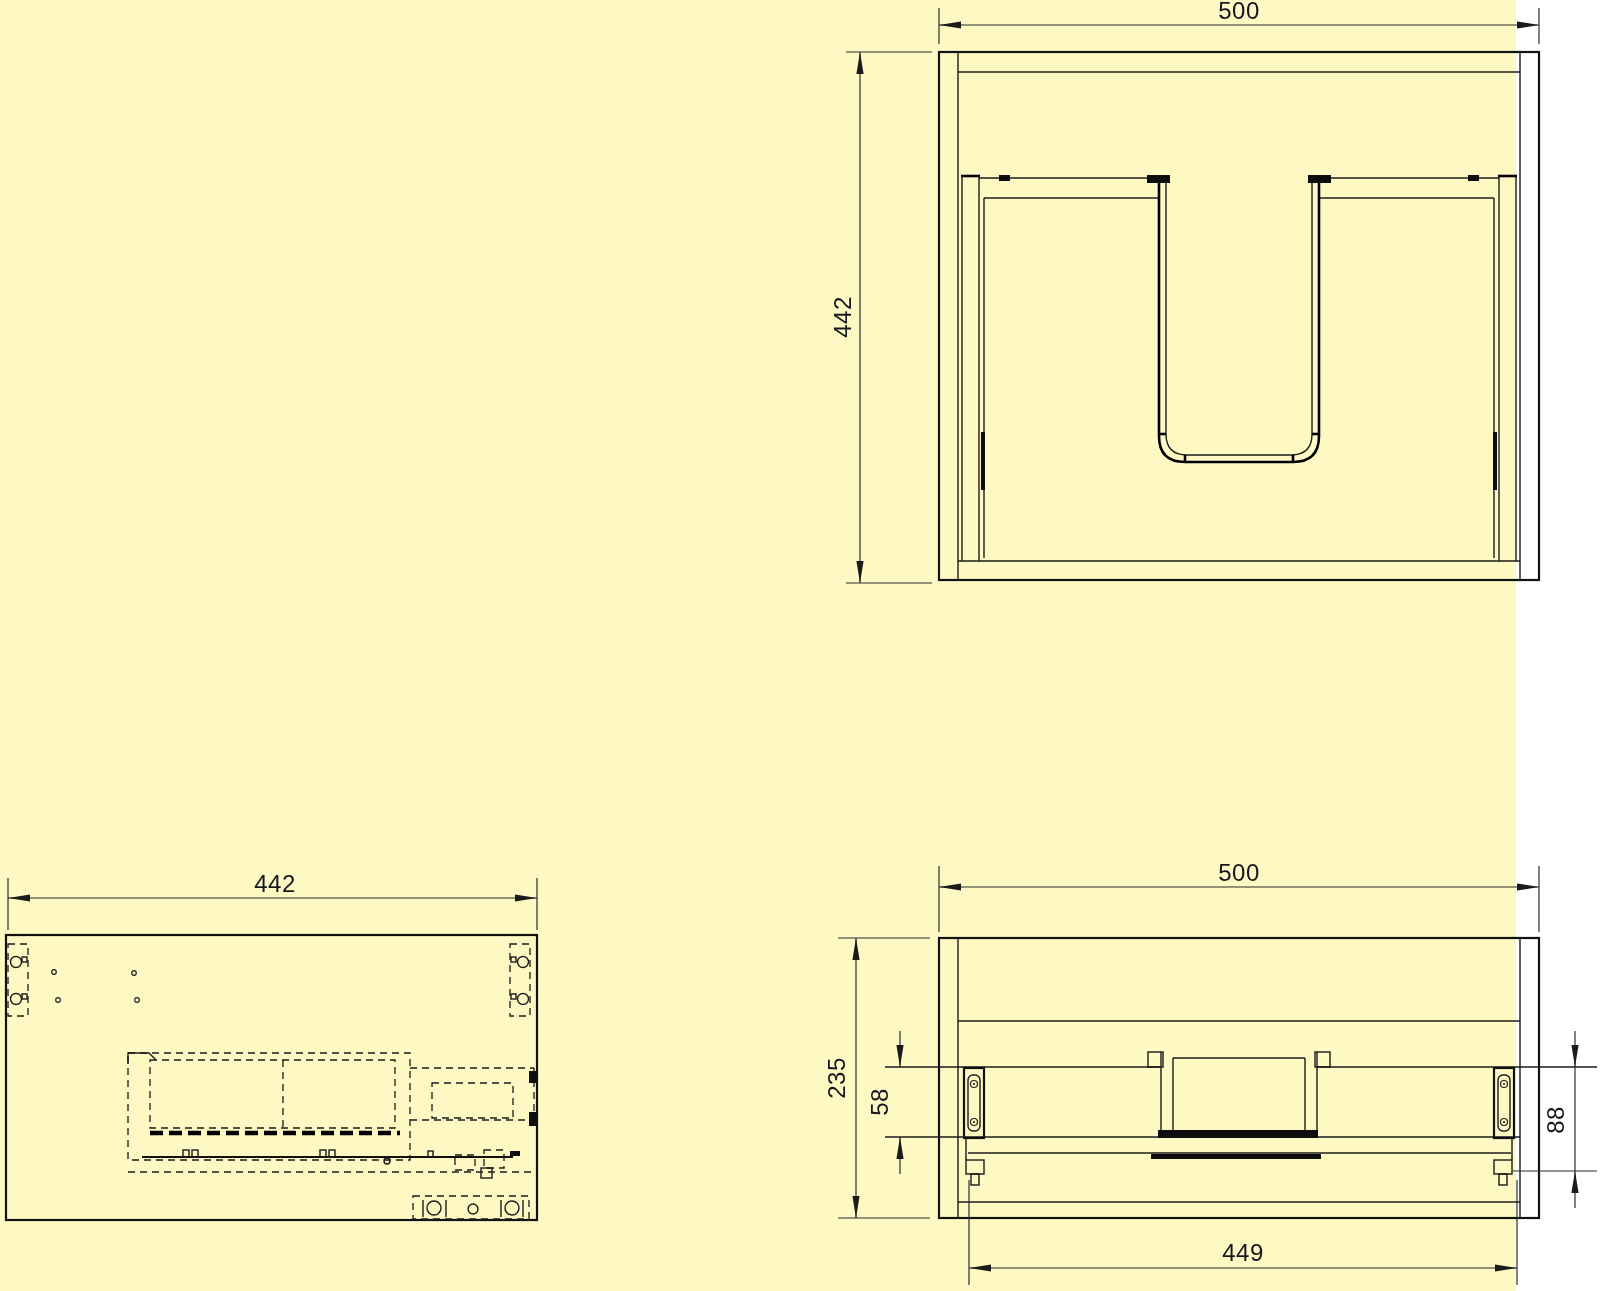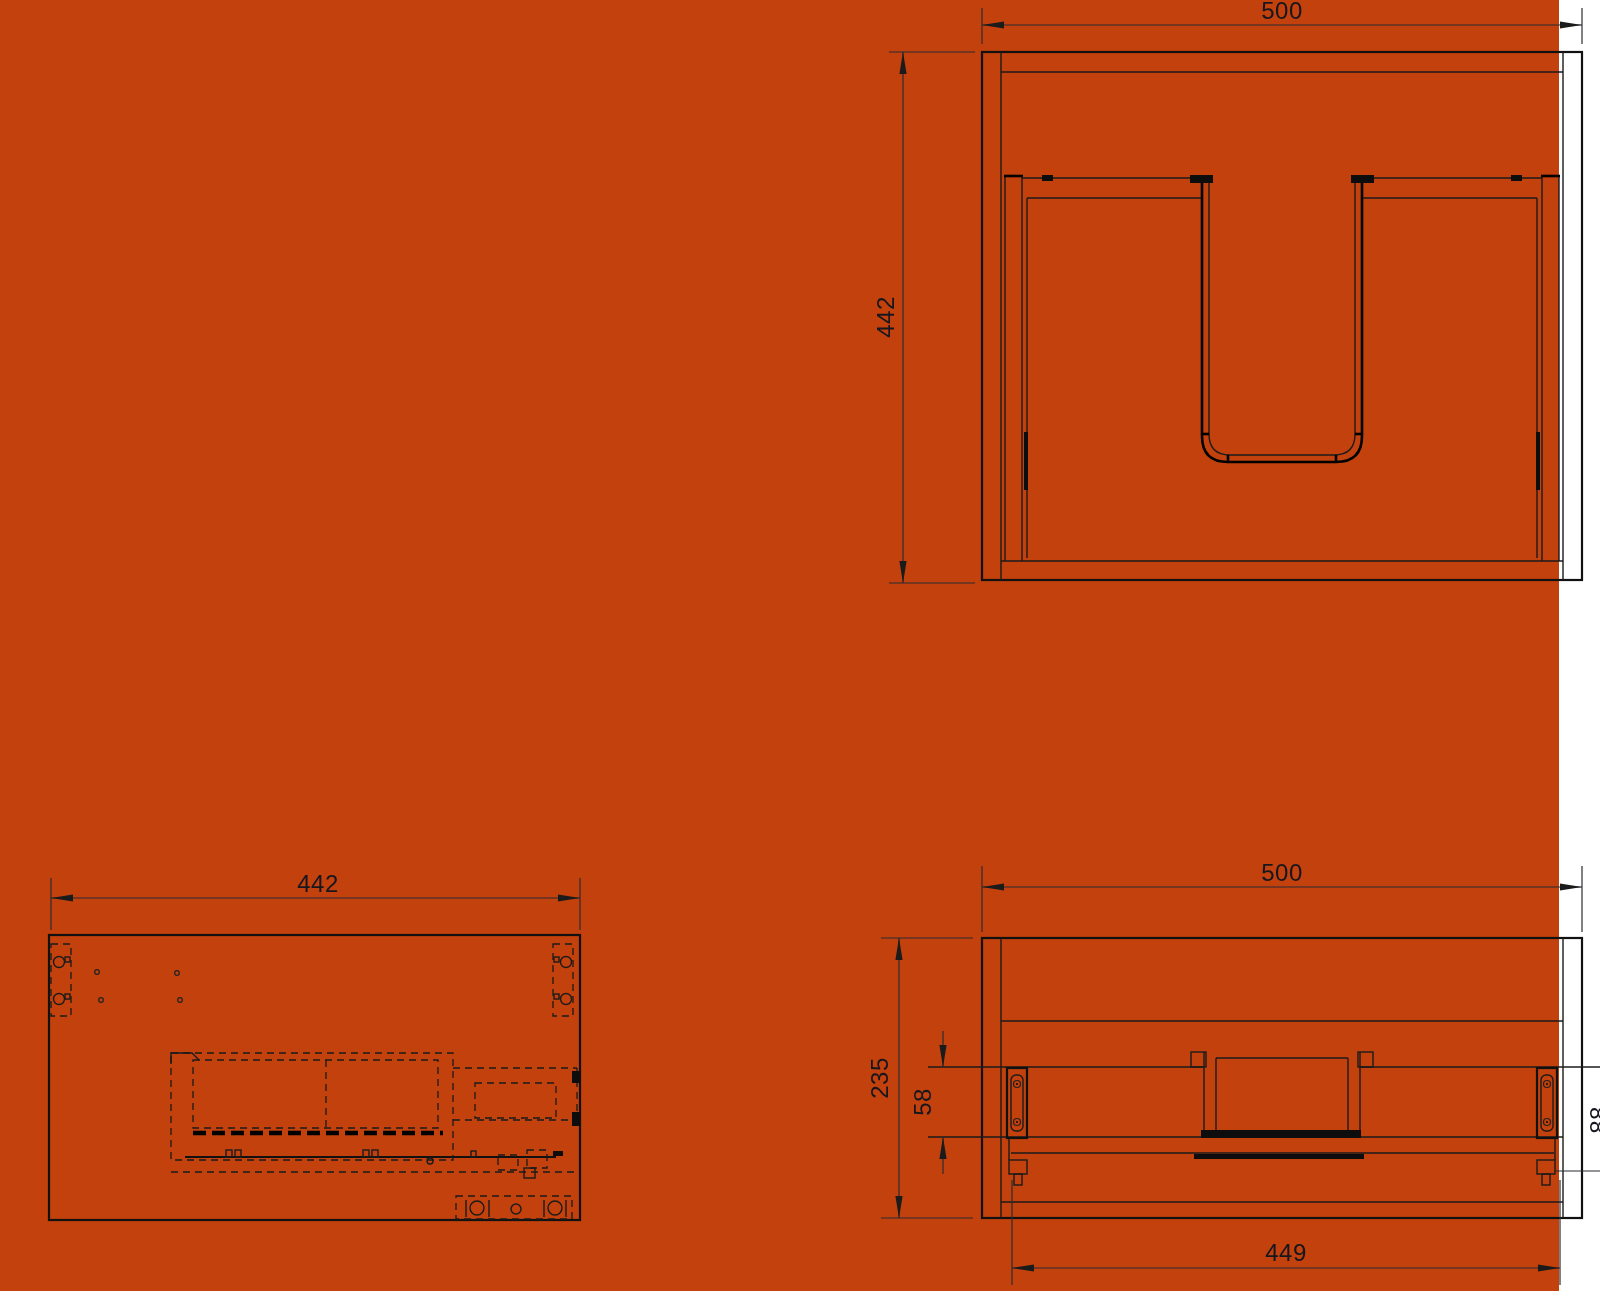--- a/index.html
+++ b/index.html
@@ -6,23 +6,22 @@
     margin: 0;
     padding: 0;
     background: #ffffff;
     width: 1600px;
     height: 1291px;
     overflow: hidden;
   }
   #canvas-wrap {
     width: 1516px;
     height: 1291px;
-    background: #c2410c;
+    background: #fef9c3;
     position: relative;
-    padding-left: 43px;
   }
   svg { display: block; }
   text {
     font-family: "Liberation Sans", "DejaVu Sans", sans-serif;
     font-size: 24px;
     fill: #16161f;
     letter-spacing: 0.5px;
   }
   .ln   { stroke: #1b1b1b; fill: none; stroke-width: 1.4; }
   .ln2  { stroke: #111111; fill: none; stroke-width: 2.2; }

